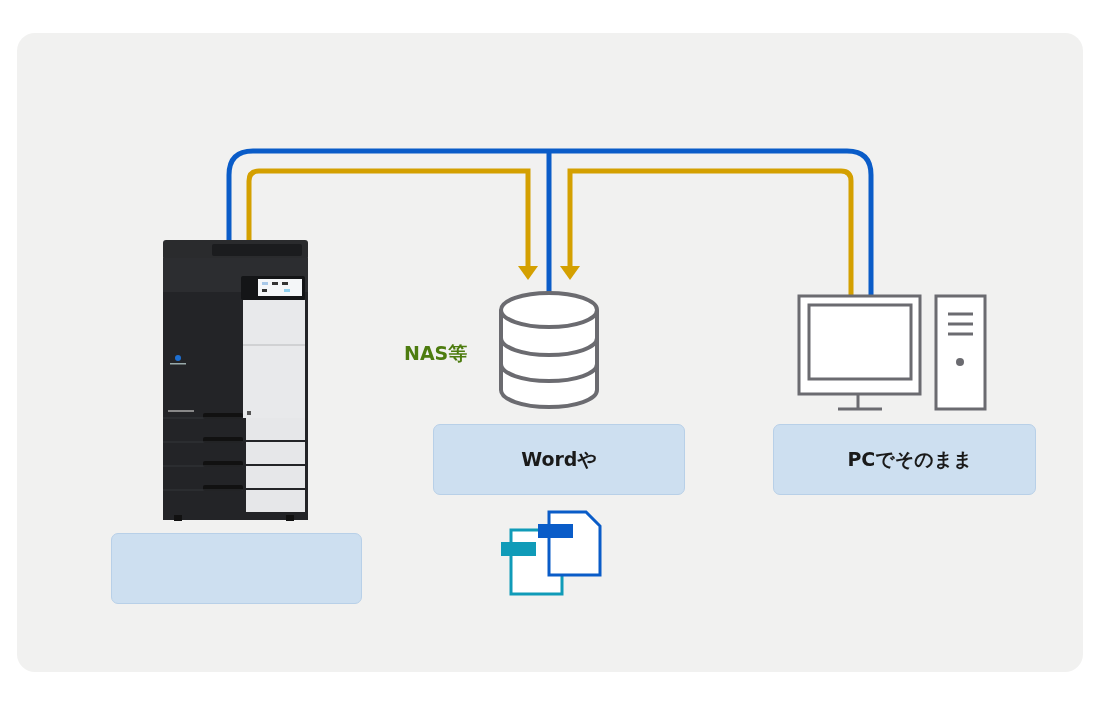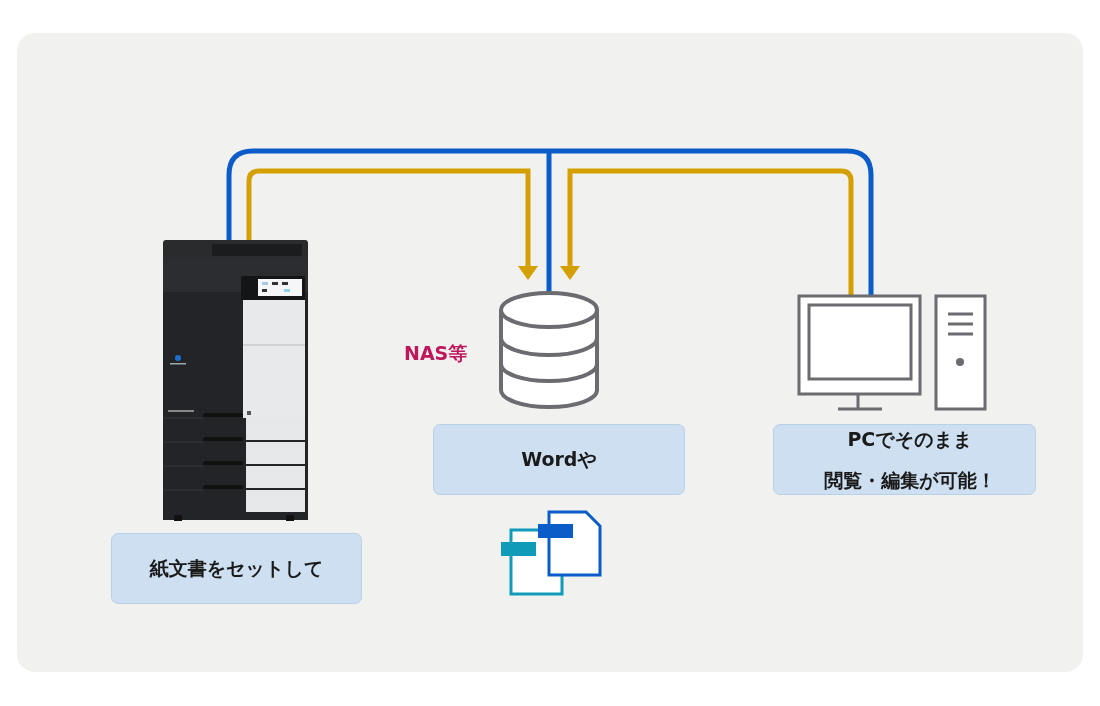--- a/index.html
+++ b/index.html
@@ -6,21 +6,21 @@
   body { width:1100px; height:706px; position:relative; overflow:hidden;
          font-family:"DejaVu Sans","Liberation Sans",sans-serif; }
   .panel { position:absolute; left:17px; top:33px; width:1066px; height:639px;
            background:#f1f1f0; border-radius:18px; }
   svg.diagram { position:absolute; left:0; top:0; }
   .label-box { position:absolute; background:#cddff0; border:1px solid #b8d0e8;
                border-radius:7px; display:flex; flex-direction:column;
                align-items:center; justify-content:center; color:#1a1a1a;
                font-weight:bold; font-size:19px; line-height:25px; text-align:center;gap:16px; }
   .nas-label { position:absolute; left:404px; top:341px; font-weight:bold;
-               font-size:19px; color:#be185d; }
+               font-size:19px; color:#4d7c0f; }
 </style>
 </head>
 <body>
 
 <div class="panel"></div>
 
 <svg class="diagram" width="1100" height="706" viewBox="0 0 1100 706">
 
   <path d="M229 242 V175 Q229 151 253 151 H847 Q871 151 871 175 V296" fill="none" stroke="#0a5cc8" stroke-width="5"></path>
   <path d="M549 151 V293" fill="none" stroke="#0a5cc8" stroke-width="5"></path>
@@ -88,23 +88,21 @@
     <line x1="948" y1="314" x2="973" y2="314" stroke="#6b6b70" stroke-width="3"></line>
     <line x1="948" y1="324" x2="973" y2="324" stroke="#6b6b70" stroke-width="3"></line>
     <line x1="948" y1="334" x2="973" y2="334" stroke="#6b6b70" stroke-width="3"></line>
     <circle cx="960" cy="362" r="4" fill="#6b6b70"></circle>
   </g>
 </svg>
 
 <div class="nas-label">NAS等</div>
 
 <div class="label-box" style="left:111px; top:533px; width:249px; height:69px;">
-  <span>紙文書をセットして</span>
 </div>
 
 <div class="label-box" style="left:433px; top:424px; width:250px; height:69px;">
   <span>Wordや</span>
 </div>
 
 <div class="label-box" style="left:773px; top:424px; width:250px; height:69px;padding-left:11px;">
   <span>PCでそのまま</span>
-  <span>閲覧・編集が可能！</span>
 </div>
 
 </body></html>

